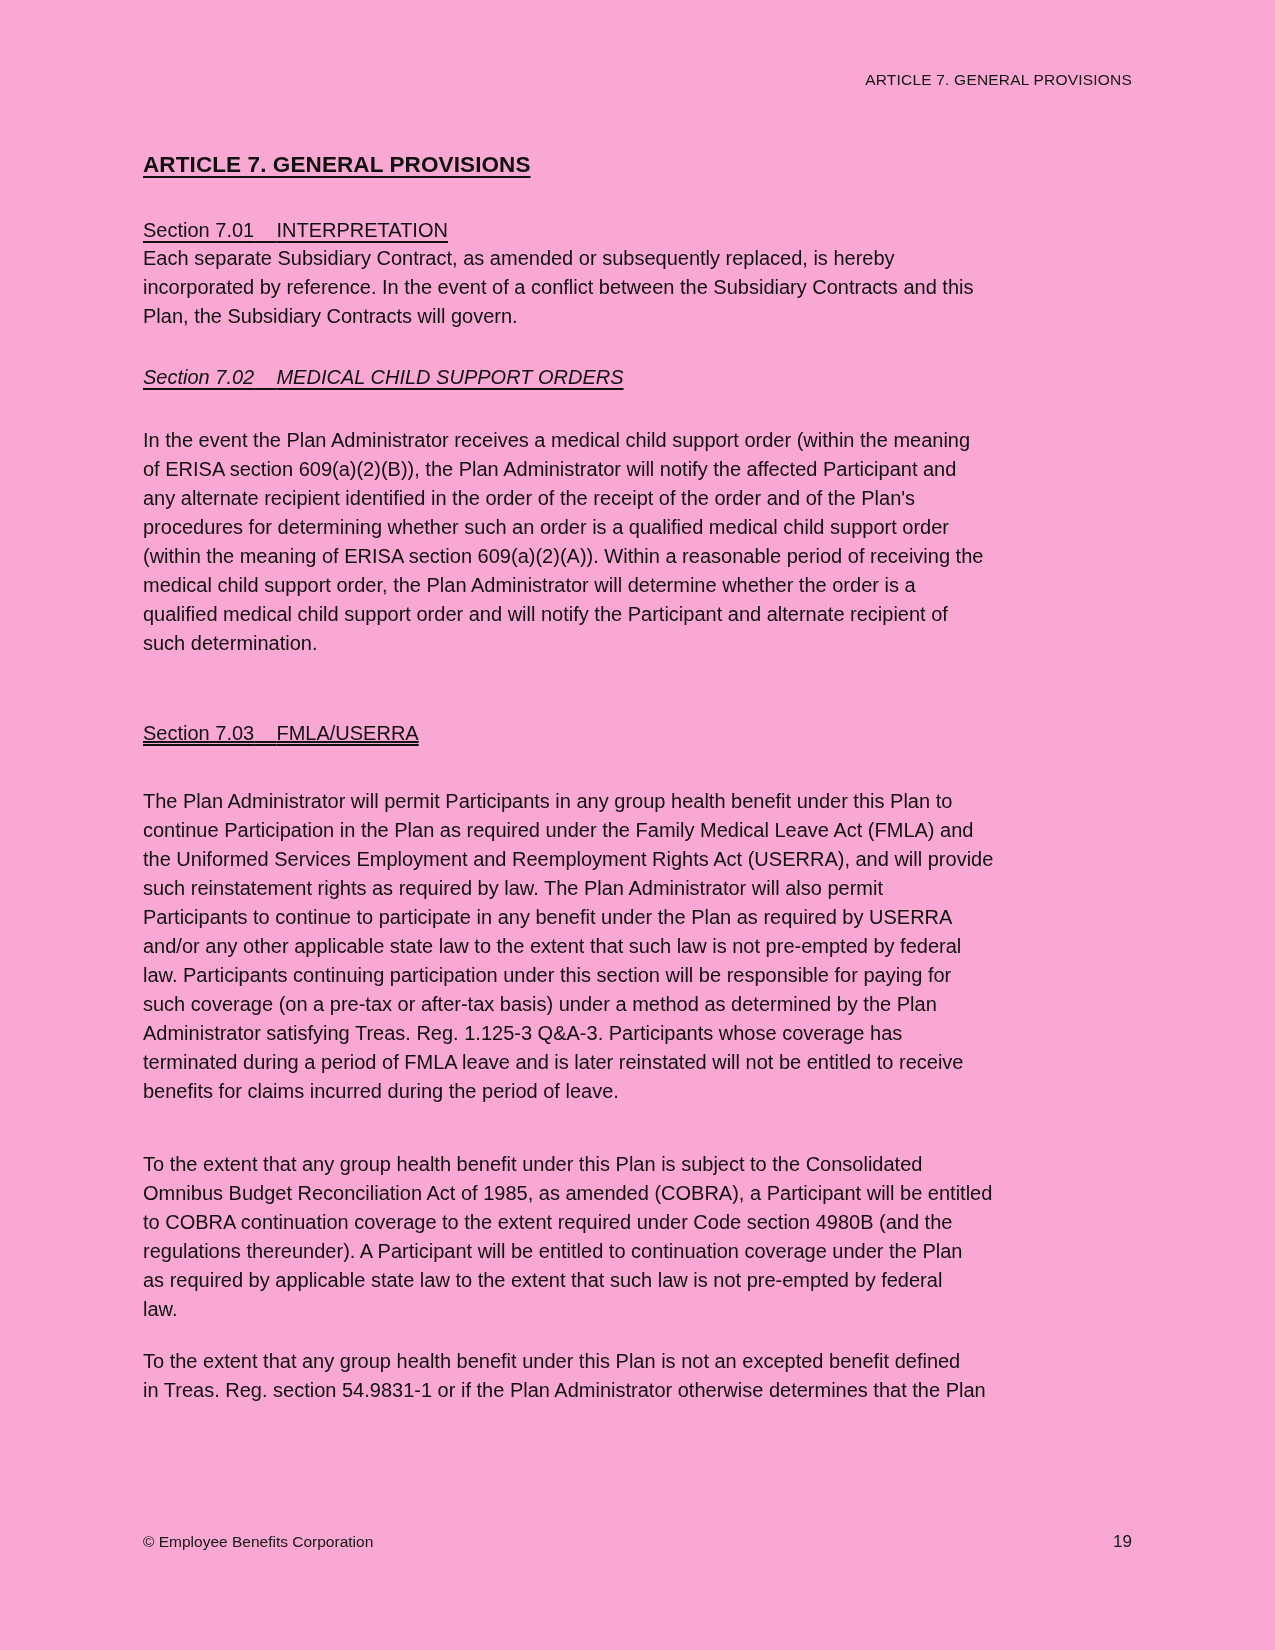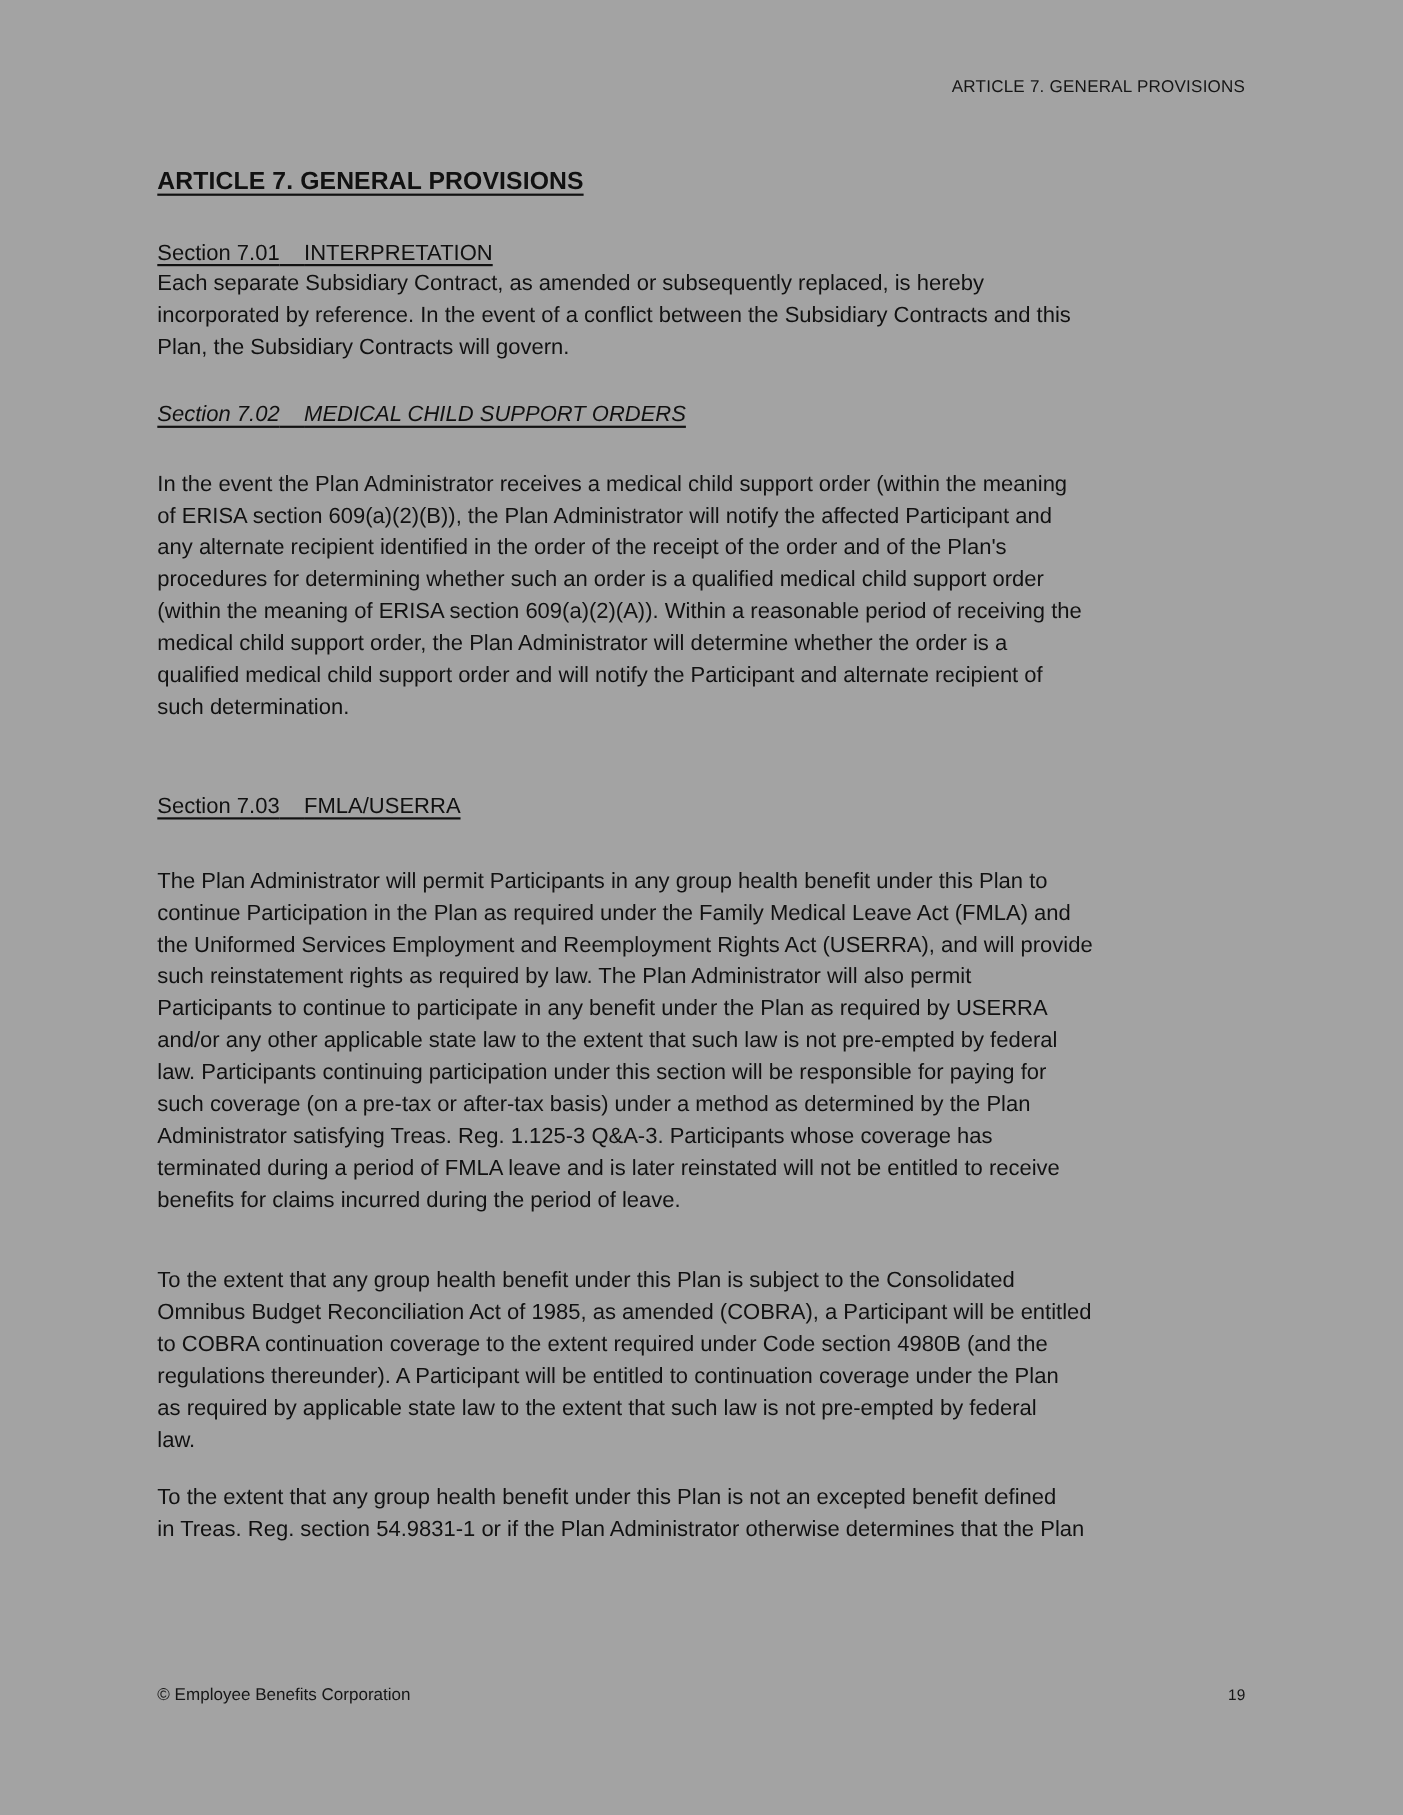--- a/index.html
+++ b/index.html
@@ -1,20 +1,20 @@
 <!DOCTYPE html>
 <html><head>
 <meta charset="utf-8">
 <style>
   html, body { margin: 0; padding: 0; background: #ffffff; }
   .page {
     position: relative;
     width: 1275px;
     height: 1650px;
-    background: #a3a3a3;
+    background: #f9a8d4;
     color: #111111;
     font-family: "Liberation Sans", "DejaVu Sans", sans-serif;
     overflow: hidden;
   }
   .running-header {
     position: absolute;
     top: 70px;
     right: 143px;
     font-size: 15.5px;
     line-height: 20px;
@@ -51,35 +51,35 @@
     font-size: 20px;
     line-height: 29px;
     margin: 0;
     white-space: pre-line;
   }
   .mb23 { margin-bottom: 23px; }
   .mb33 { margin-bottom: 33px; }
   .mb34 { margin-bottom: 44px; }
   .mb35 { margin-bottom: 35px; font-style: italic; }
   .mb38 { }
-  .mb40 { margin-bottom: 40px; }
+  .mb40 { margin-bottom: 40px; text-decoration: underline; }
   .mb49 { margin-bottom: 49px; }
   .mb50 { margin-bottom: 62px; }
   .footer {
     position: absolute;
     top: 1532px;
     left: 143px;
     right: 143px;
     display: flex;
     justify-content: space-between;
     align-items: baseline;
     gap: 12px;
   }
   .footer .copyright { font-size: 15.5px; color: #161616; }
-  .footer .pagenum { font-size: 14px; color: #161616; }
+  .footer .pagenum { font-size: 17px; color: #161616; }
 </style>
 </head>
 <body>
 
 <div class="page">
 
   <div class="running-header">ARTICLE 7. GENERAL PROVISIONS</div>
 
   <div class="content">
 

